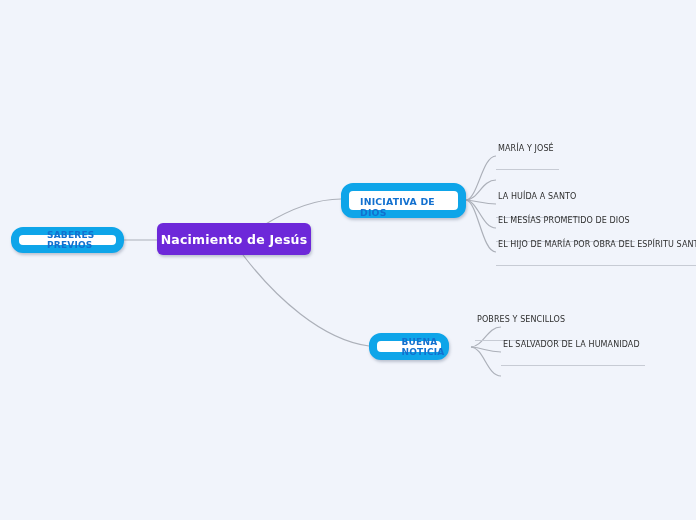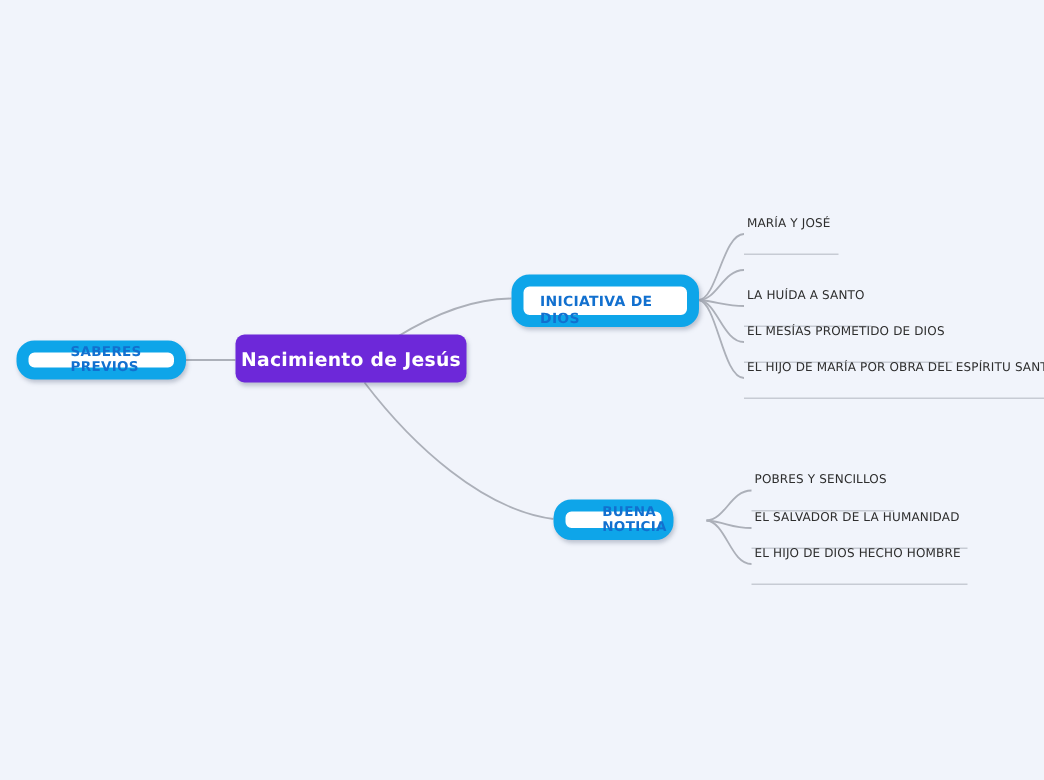--- a/index.html
+++ b/index.html
@@ -87,17 +87,16 @@
 
   <div class="node small centered" style="left:369px;top:333px;width:80px;height:27px;">
     <span>BUENA NOTICIA</span>
   </div>
 
   <div class="leaf" style="left:496px;top:144px;">MARÍA Y JOSÉ</div>
   <div class="leaf" style="left:496px;top:192px;">LA HUÍDA A SANTO</div>
   <div class="leaf" style="left:496px;top:216px;">EL MESÍAS PROMETIDO DE DIOS</div>
   <div class="leaf" style="left:496px;top:240px;">EL HIJO DE MARÍA POR OBRA DEL ESPÍRITU SANTO</div>
 
-  <div class="leaf" style="left:501px;top:315px;text-align:center;">POBRES Y SENCILLOS</div>
+  <div class="leaf" style="left:475px;top:315px;text-align:center;">POBRES Y SENCILLOS</div>
   <div class="leaf" style="left:501px;top:340px;text-align:center;">EL SALVADOR DE LA HUMANIDAD</div>
-  <div class="leaf" style="left:501px;top:364px;">EL HIJO DE DIOS HECHO HOMBRE</div>
 
 </div>
 
 </body></html>

